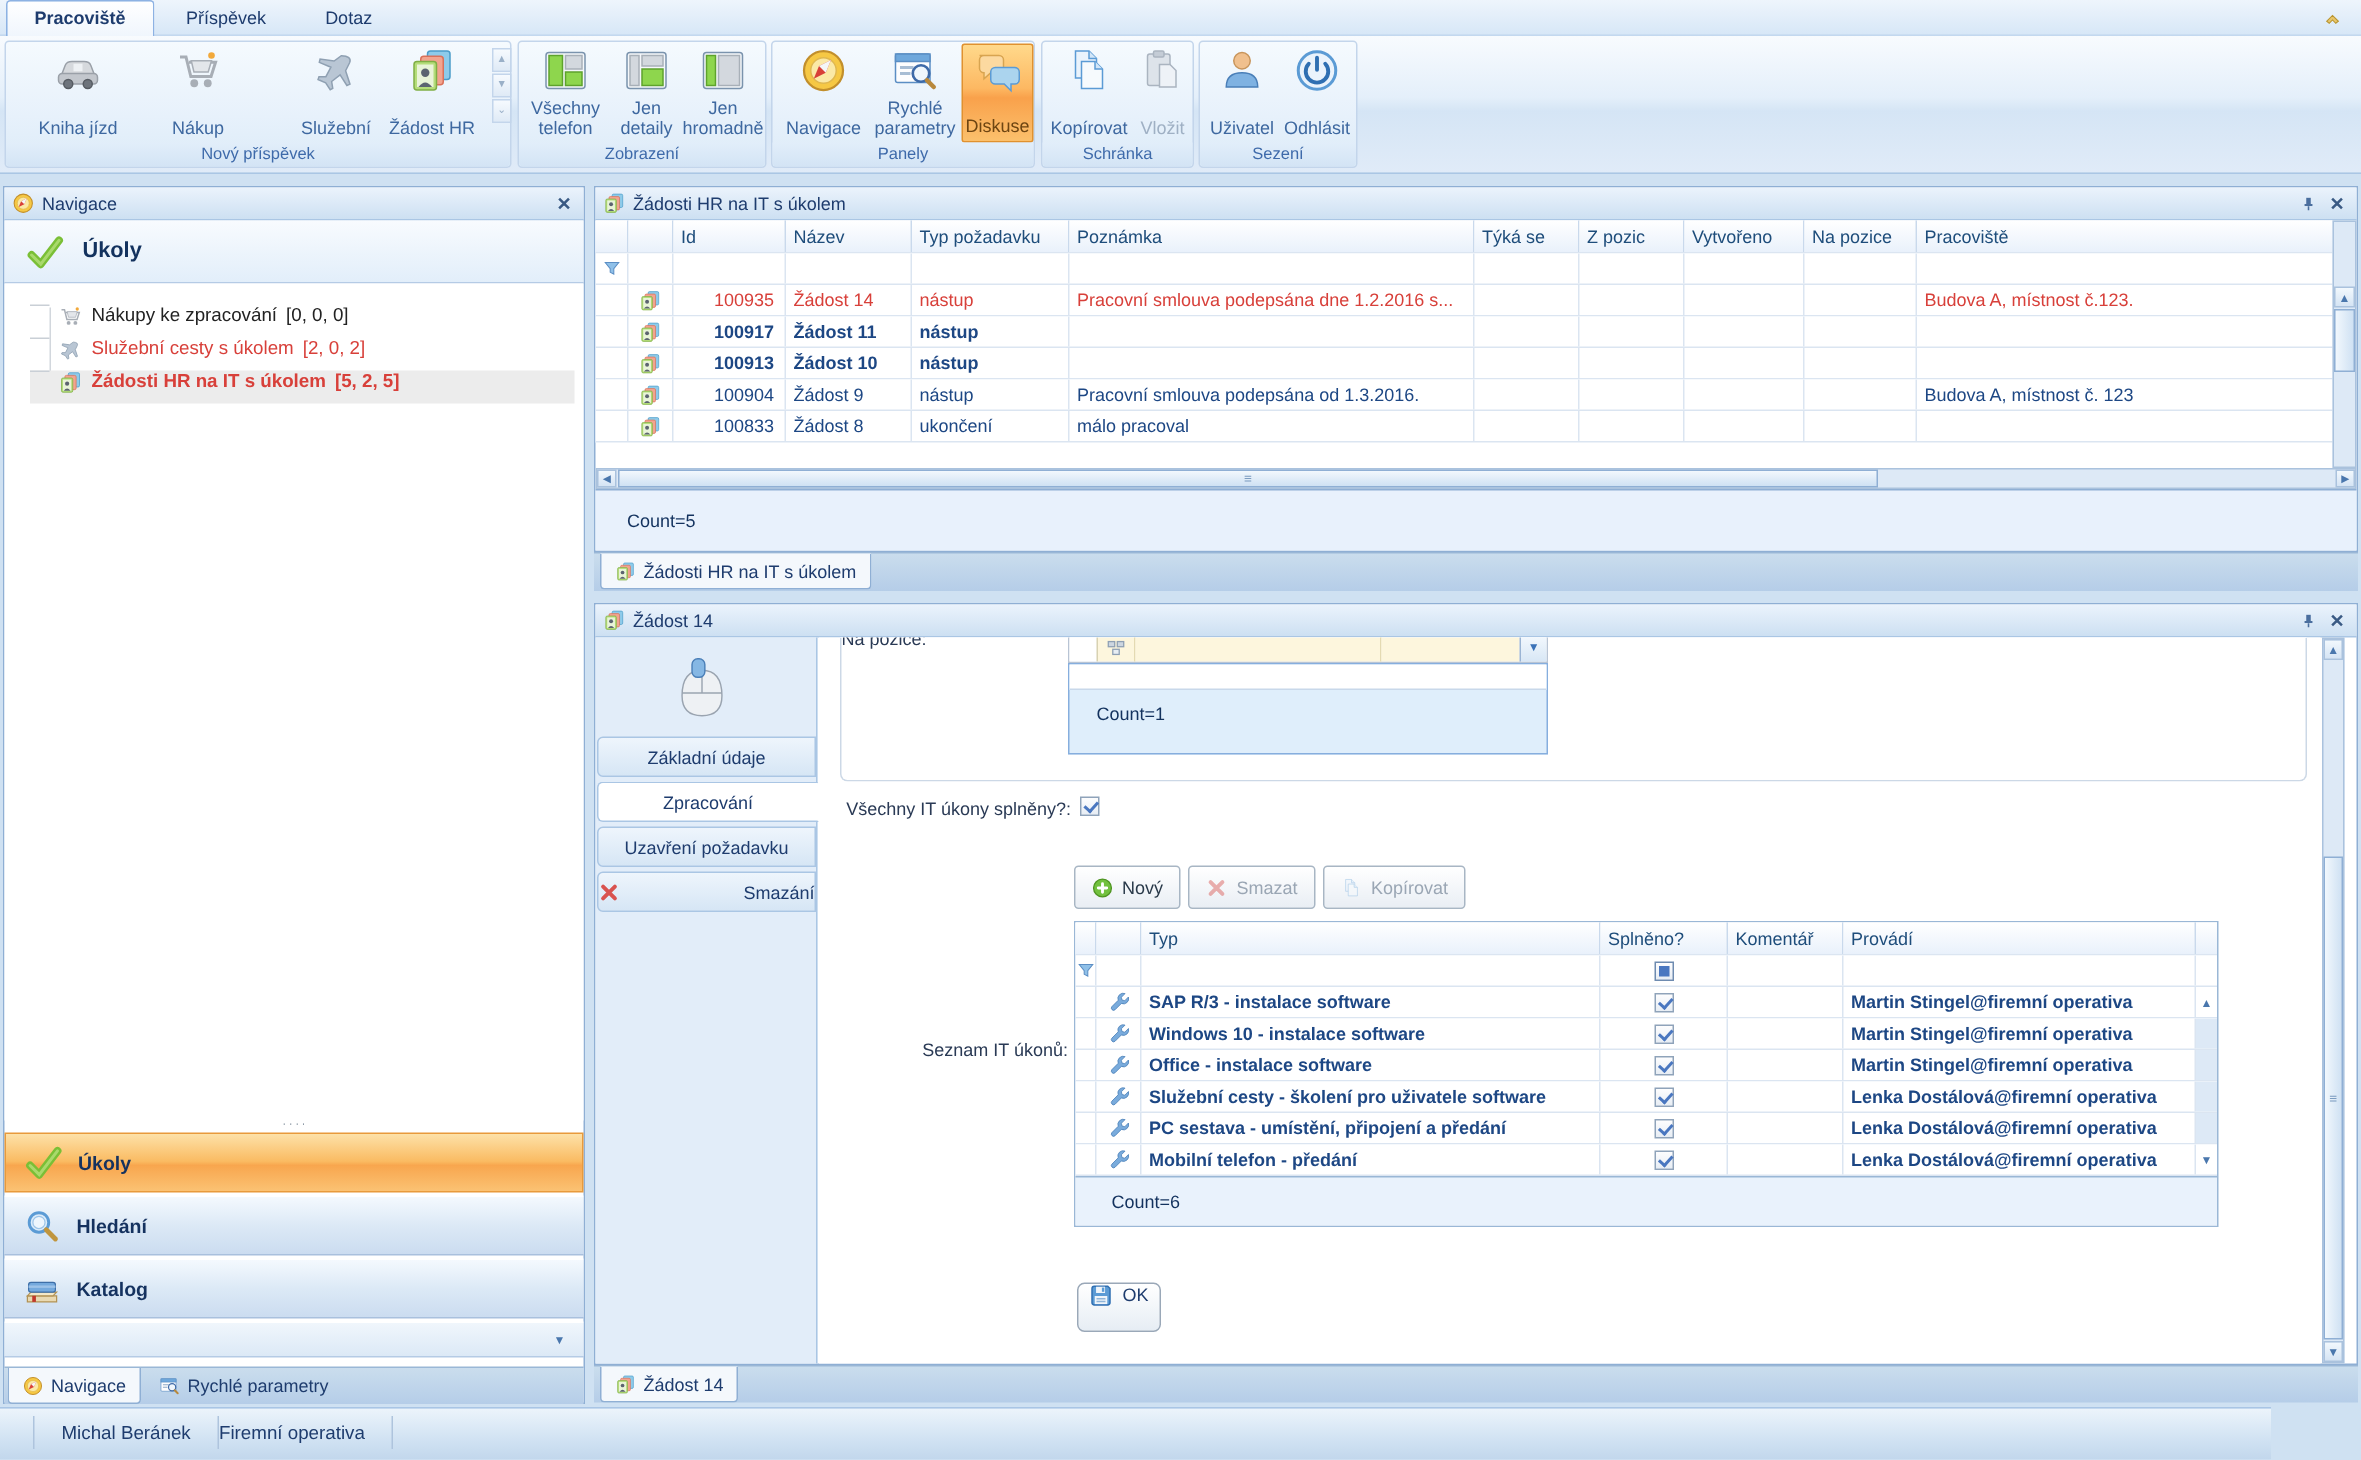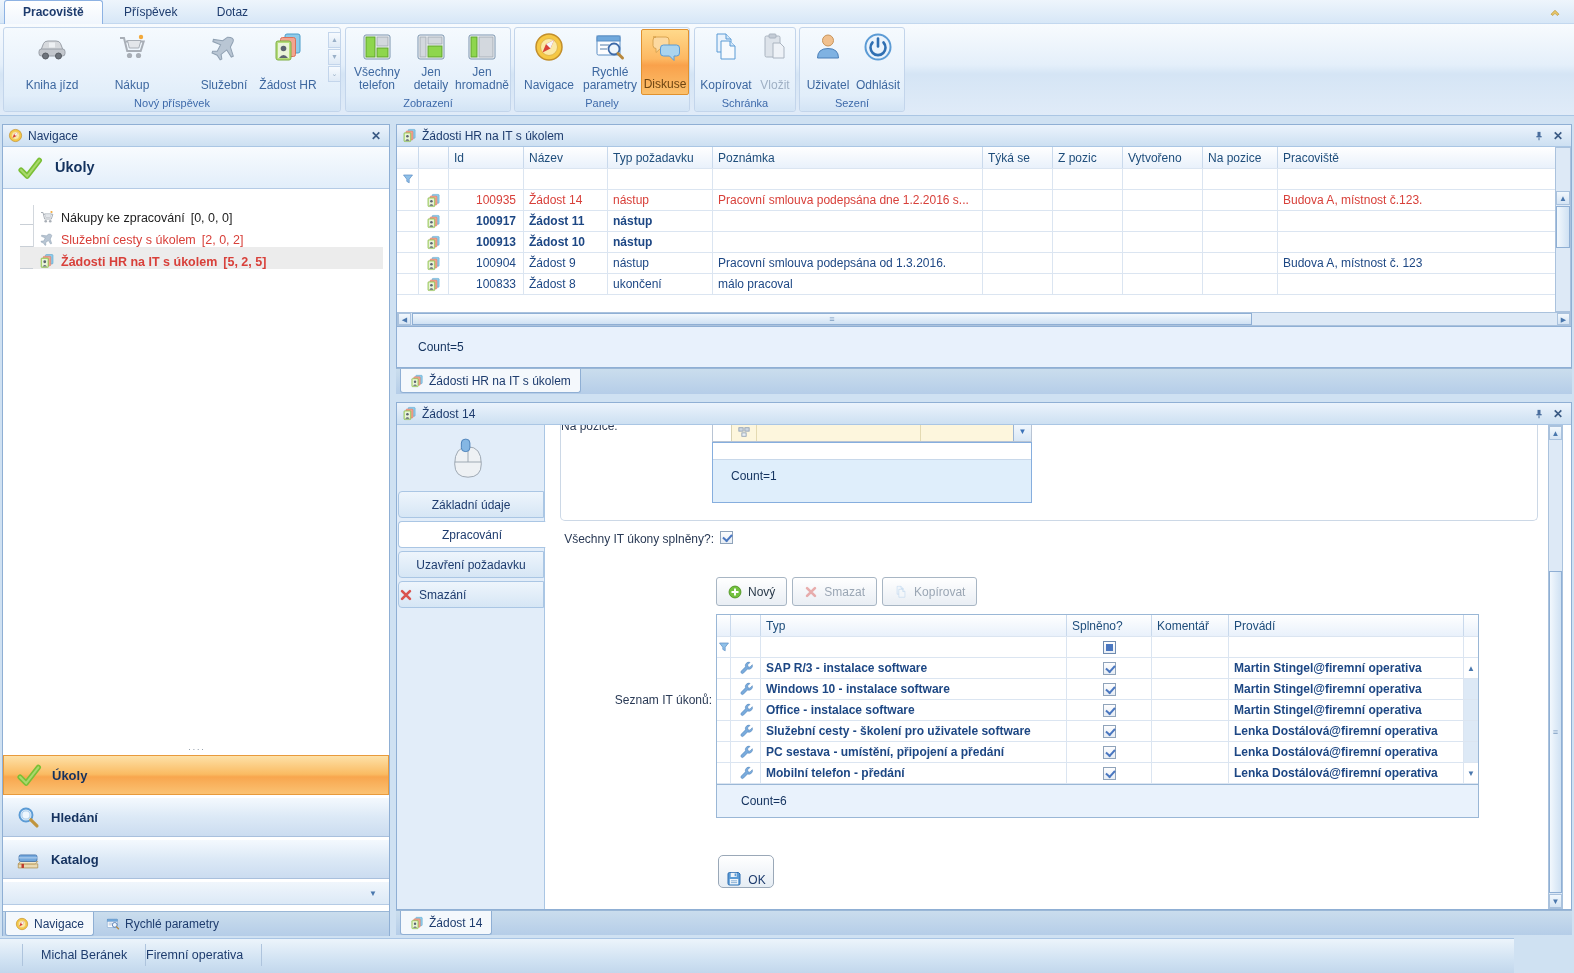--- a/index.html
+++ b/index.html
@@ -62,21 +62,21 @@
 
   
   .cb{width:13px;height:13px;border:1px solid #8fa3ba;background:linear-gradient(#fdfdfe,#e7edf4);
       position:relative;box-sizing:border-box}
   .cb.checked::after{content:"";position:absolute;left:2px;top:2px;width:7px;height:4px;
       border-left:2px solid #4a77c0;border-bottom:2px solid #4a77c0;transform:rotate(-48deg)}
   .cb.part{border:1px solid #6e8bb0}
   .cb.part::after{content:"";position:absolute;left:2px;top:2px;right:2px;bottom:2px;background:#4a77c0}
 
   
-  .tree-item{position:absolute;height:22px;display:flex;align-items:flex-end;gap:6px;font-size:12.5px}
+  .tree-item{position:absolute;height:22px;display:flex;align-items:flex-start;gap:6px;font-size:12.5px}
   .stub{width:13px;height:1px;background:#c9cfd6}
   .side-btn{position:absolute;left:0;width:100%;height:40px;display:flex;align-items:center;gap:10px;
       background:linear-gradient(#f4f9fe,#dce9f6 50%,#cbdcf0);border-top:1px solid #fff;
       border-bottom:1px solid #a9c0dd;font-weight:bold;font-size:13px;color:#15325f;box-sizing:border-box;padding-left:12px}
   .side-btn.active{background:linear-gradient(#fde1a8,#fabb62 48%,#f8a64e 55%,#fbc273);border:1px solid #e89a3c}
 
   
   .tabstrip{position:absolute;background:linear-gradient(#cadded,#b5cde8);border-top:1px solid #9ab7d6;box-sizing:border-box}
   .dtab{position:absolute;top:0;height:24px;background:#f4f8fc;border:1px solid #8fafd4;border-top:none;
         border-radius:0 0 3px 3px;display:flex;align-items:center;padding:0 9px;gap:5px;box-sizing:border-box}
@@ -618,21 +618,21 @@
       </svg>
     <div class="stab" style="top:66px">
         <span>Základní údaje</span>
       </div>
     <div class="stab active" style="top:96px">
         <span>Zpracování</span>
       </div>
     <div class="stab" style="top:126px">
         <span>Uzavření požadavku</span>
       </div>
-    <div class="stab" style="top:156px;justify-content:flex-start;">
+    <div class="stab" style="top:156px;justify-content:space-between;">
       <svg class="ic14">
           <use href="#i-redx"></use>
         </svg>
       <span>Smazání</span>
       </div>
   </div>
 
   <div class="abs" style="left:149px;top:22px;width:1001px;height:484px;background:#fff">
 
     <div class="abs" style="left:14px;top:0;width:978px;height:96px;border:1px solid #ccd8e6;border-top:none;border-radius:0 0 5px 5px;overflow:hidden;background:#fff">
@@ -797,21 +797,21 @@
         <div class="gc" style="width:235px">Lenka Dostálová@firemní operativa</div>
         <div class="gc icc" style="flex:1;border-right:none">
             <span class="arr" style="border:none;background:none">▼</span>
           </div>
       </div>
       <div style="height:32px;background:#e9f2fc;border-top:1px solid #9ab7d6;line-height:32px;padding-left:24px;color:#13325e">
         <span>Count=6</span>
       </div>
     </div>
 
-    <div class="abs" style="left:172px;top:430px;width:56px;height:33px;border:1px solid #9aa8b8;border-radius:5px;background:linear-gradient(#ffffff,#e6edf4);display:flex;align-items:flex-end;justify-content:center;gap:6px;color:#1e3c6e">
+    <div class="abs" style="left:172px;top:430px;width:56px;height:33px;border:1px solid #9aa8b8;border-radius:5px;background:linear-gradient(#ffffff,#e6edf4);display:flex;align-items:flex-start;justify-content:center;gap:6px;color:#1e3c6e">
       <svg class="ic16">
           <use href="#i-floppy"></use>
         </svg>
       <span>OK</span>
     </div>
   </div>
 
   <div class="abs" style="left:1151px;top:22px;width:15px;height:484px">
     <div class="abs sbtrack" style="left:0;top:0;width:15px;height:484px"></div>
     <div class="abs arr" style="left:1px;top:1px;width:13px;height:14px">▲</div>

